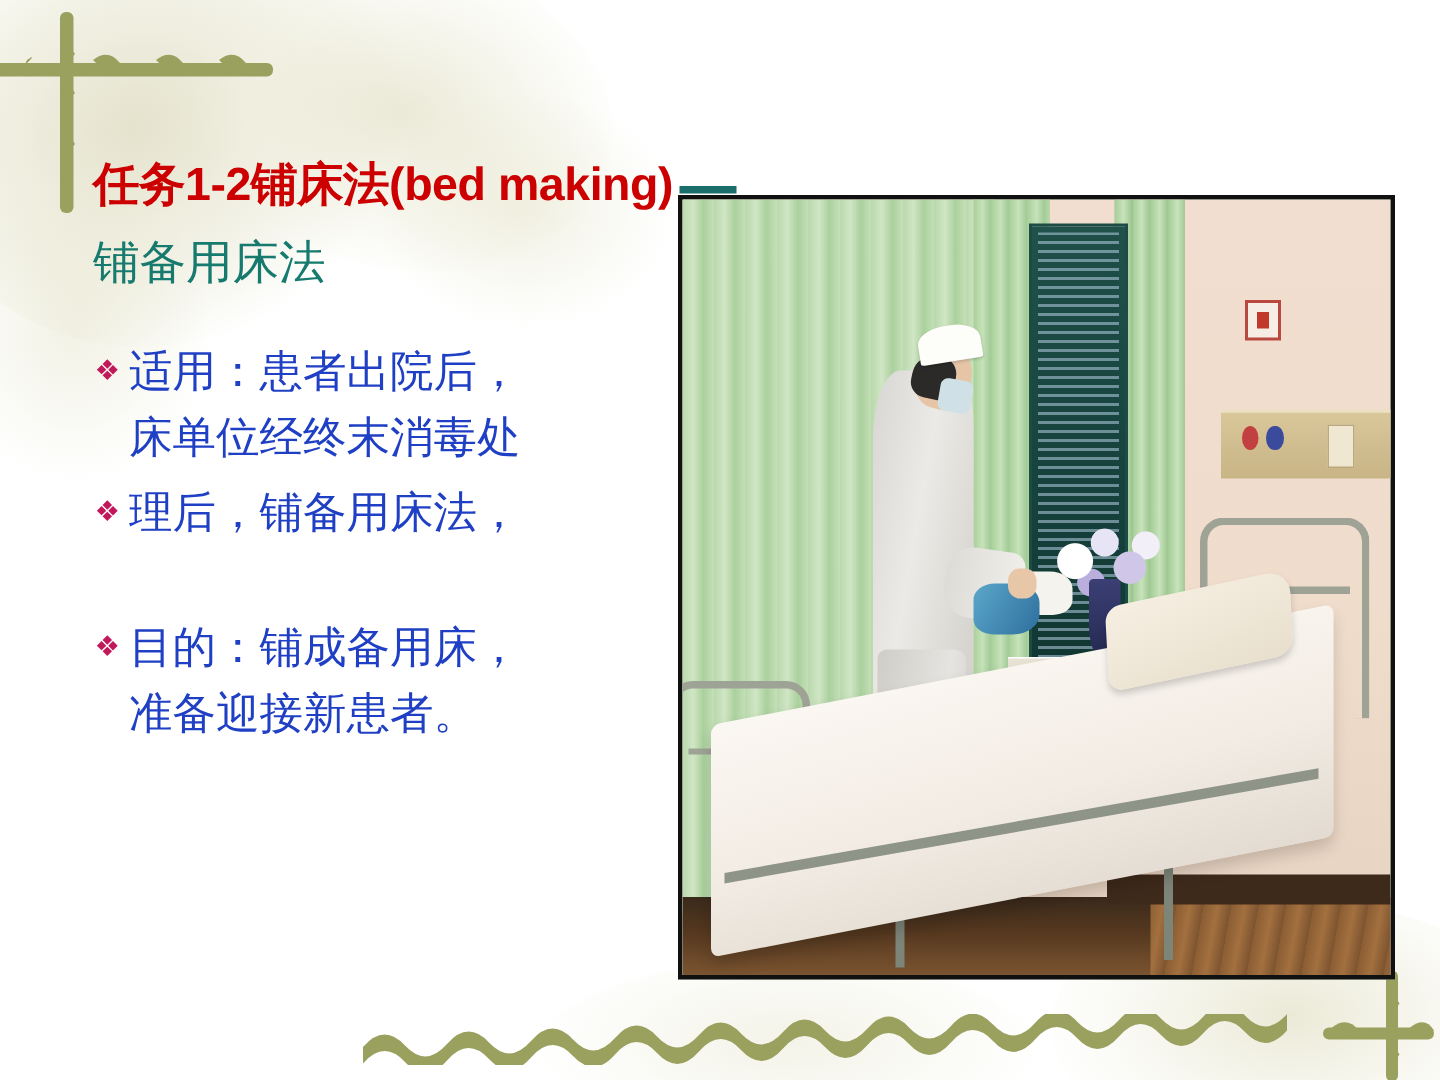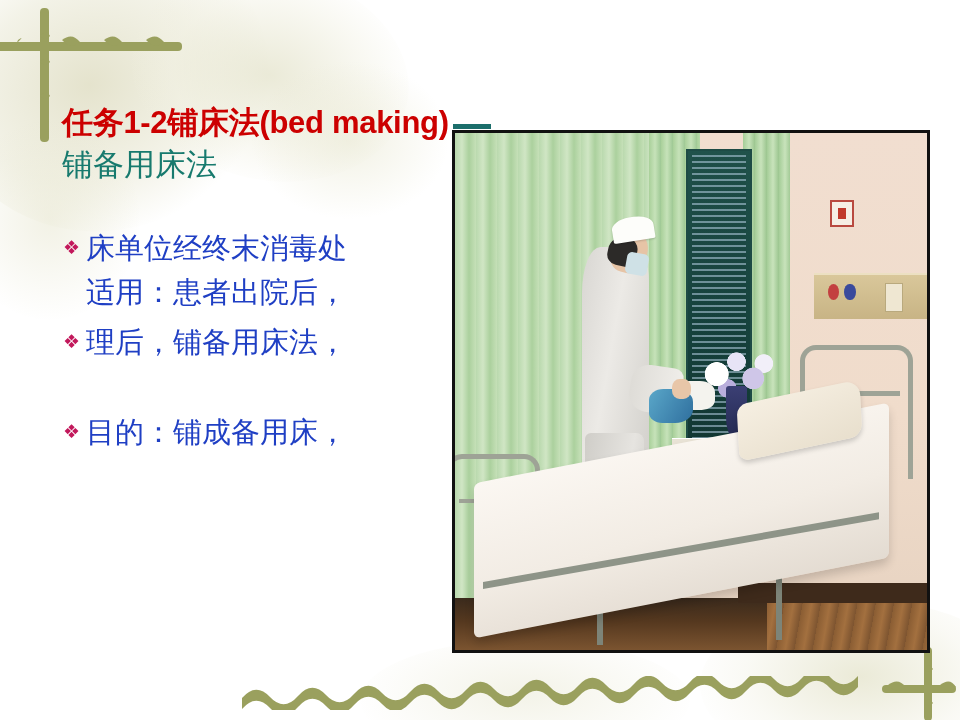--- a/index.html
+++ b/index.html
@@ -75,21 +75,21 @@
     width: 38px;
     height: 5px;
     background: #1b6e6b;
     margin-left: 4px;
   }
   .title-line2 {
     font-size: 31px;
     font-weight: normal;
     color: #177a6e;
     line-height: 42px;
-    margin-top: 2px;
+    margin-top: 12px;
     white-space: nowrap;
   }
 
   
   .bullets {
     position: absolute;
     left: 58px;
     top: 226px;
     width: 400px;
   }
@@ -465,34 +465,35 @@
   <div class="title-block">
     <div class="title-line1"><span>任务1-2铺床法(bed making)</span><span class="title-dash"></span></div>
     <div class="title-line2">铺备用床法</div>
   </div>
 
   <div class="bullets">
 
     <div class="bullet-item">
       <span class="bullet-mark">❖</span>
       <span class="bullet-text">
+        <span class="ln">适用：患者出院后，</span>
         <span class="ln">床单位经终末消毒处</span>
-        <span class="ln">适用：患者出院后，</span>
       </span>
     </div>
 
     <div class="bullet-item">
       <span class="bullet-mark">❖</span>
       <span class="bullet-text">
         <span class="ln">理后，铺备用床法，</span>
       </span>
     </div>
 
     <div class="bullet-item spaced">
       <span class="bullet-mark">❖</span>
       <span class="bullet-text">
         <span class="ln">目的：铺成备用床，</span>
+        <span class="ln">准备迎接新患者。</span>
       </span>
     </div>
 
   </div>
 
 </div>
 
 </body></html>

